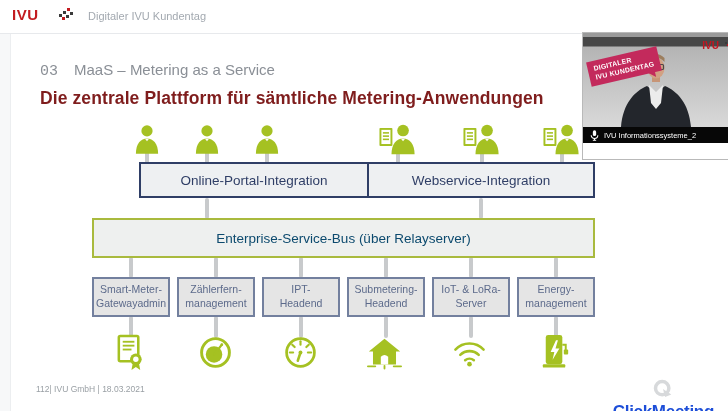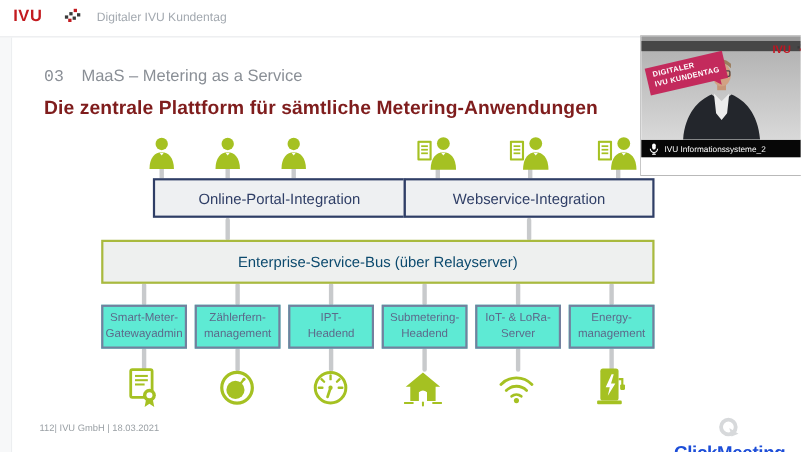--- a/index.html
+++ b/index.html
@@ -18,21 +18,21 @@
   
   .gutter{position:absolute;left:0;top:34px;width:10px;bottom:0;background:#f7f8f9;border-right:1px solid #eceef0;}
   .kicker{position:absolute;left:40px;top:61px;font-size:15px;color:#8a8f96;}
   .kicker .num{margin-right:16px;font-family:Liberation Mono, monospace;}
   .heading{position:absolute;left:40px;top:88px;font-size:17.5px;font-weight:bold;color:#7f1d1d;letter-spacing:.1px;}
 
   .box{position:absolute;box-sizing:border-box;display:flex;align-items:center;justify-content:center;text-align:center;z-index:2;}
   .tbox{top:162px;height:36px;border:2px solid #2f3e66;background:#eef0f2;color:#2f3e66;font-size:13.5px;}
   .tboxA{left:92px;width:230px;margin-left:47px;} .tboxB{left:367px;width:228px;}
   .esb{left:92px;top:218px;width:503px;height:40px;border:2.5px solid #a9ba3e;background:#eef0ef;color:#0c4a6e;font-size:13.5px;}
-  .sbox{top:277px;width:78px;height:40px;border:2px solid #73809e;background:#5eead4;color:#5c6a8b;font-size:10.5px;line-height:1.3;flex-direction:column;}
+  .sbox{top:277px;width:78px;height:40px;border:2px solid #73809e;background:#e5e5e5;color:#5c6a8b;font-size:10.5px;line-height:1.3;flex-direction:column;}
   .sb0{left:92px}.sb1{left:177px}.sb2{left:262px}.sb3{left:347px}.sb4{left:432px}.sb5{left:517px}
 
   .conn{position:absolute;width:3.5px;background:#c8cacc;border-radius:2px;z-index:1;}
 
   .person{position:absolute;top:123px;width:32px;height:33px;color:#a5c122;z-index:2;}
   .person-doc{width:37px;}
   .bicon{position:absolute;top:333px;width:35px;height:39px;color:#a5c122;z-index:2;}
   .icon-svg{width:100%;height:100%;display:block;}
 
   .slide-footer{position:absolute;left:36px;top:384px;font-size:8.5px;color:#9aa0a5;}

